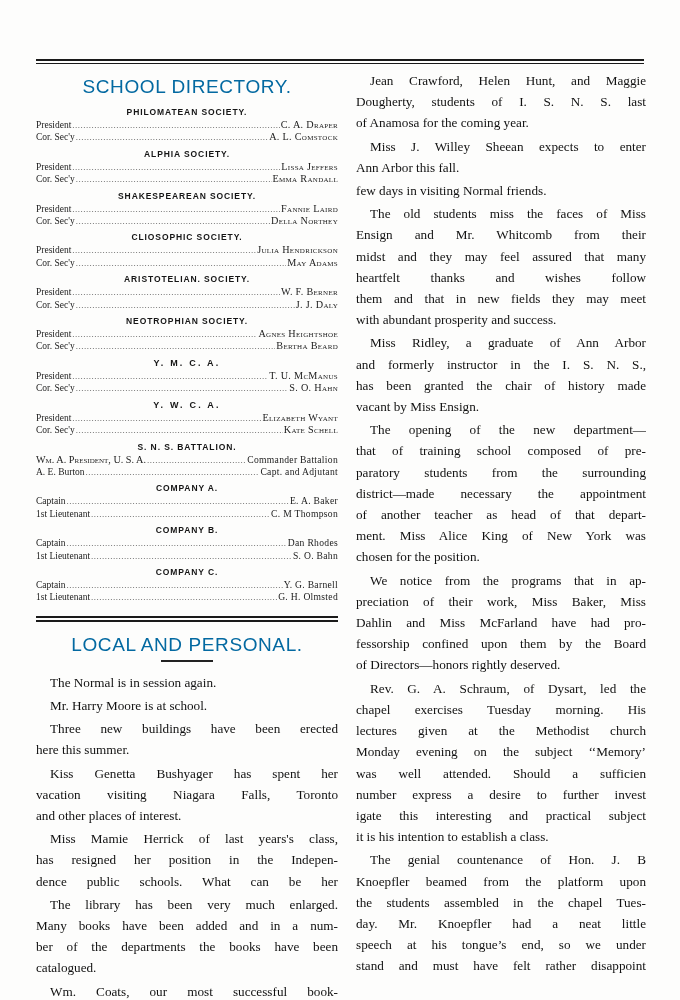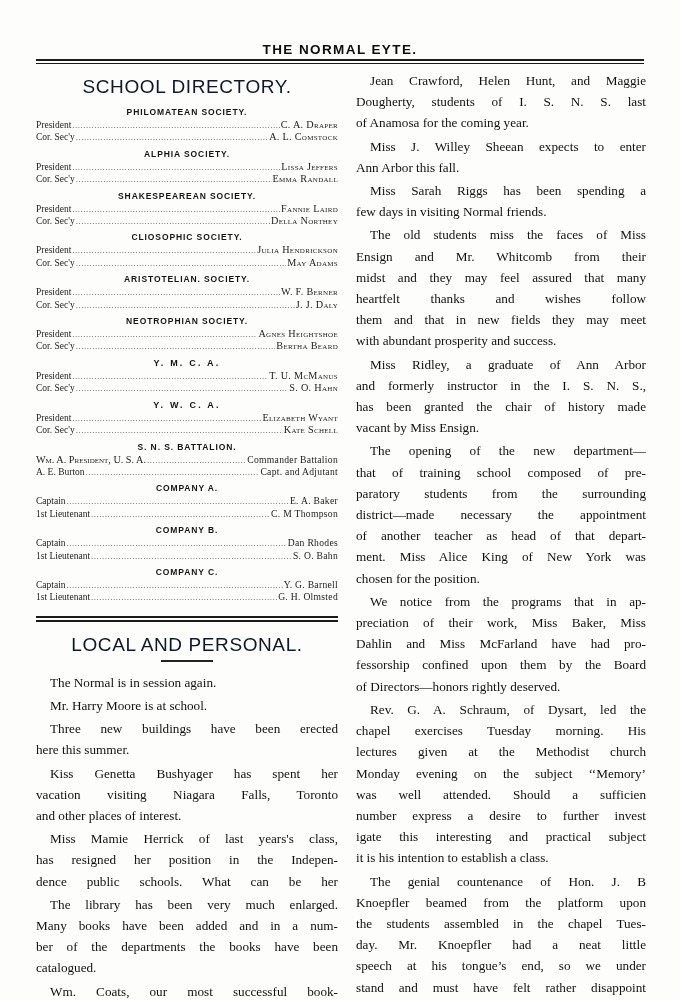--- a/index.html
+++ b/index.html
@@ -71,21 +71,21 @@
     overflow: hidden;
   }
 
   
   .section-title {
     text-align: center;
     font-family: "Liberation Sans", "DejaVu Sans", sans-serif;
     font-size: 19px;
     font-weight: 400;
     letter-spacing: 0.6px;
-    color: #0f172a;
+    color: #0369a1;
     margin: 6px 0 9px 0;
   }
   .section-title.local { margin: 12px 0 4px 0; }
 
   .short-rule {
     width: 52px;
     height: 2px;
     background: #222;
     margin: 0 auto 10px auto;
   }
@@ -191,21 +191,20 @@
   .col-left .pline.just {
     text-align: justify;
     text-align-last: justify;
   }
 </style>
 </head>
 <body>
 
 <div class="page">
 
-  <div class="running-head">THE NORMAL EYTE.</div>
   <div class="rule-double"></div>
 
   <div class="col col-left">
 
     <div class="section-title">SCHOOL DIRECTORY.</div>
 
     <div id="directory-body">
         <div class="society-name">Philomatean Society.</div>
         <div class="dir-row">
           <span class="dir-role">President</span>
@@ -383,21 +382,20 @@
         <p class="para" style="text-indent: 0px;">
           <span class="pline just" style="text-indent: 14px;">Jean Crawford, Helen Hunt, and Maggie</span>
           <span class="pline just">Dougherty,  students of I.  S.  N.  S. last</span>
           <span class="pline">of Anamosa for the coming year.</span>
         </p>
         <p class="para" style="text-indent: 0px;">
           <span class="pline just" style="text-indent: 14px;">Miss J. Willey Sheean expects to enter</span>
           <span class="pline">Ann Arbor this fall.</span>
         </p>
         <p class="para" style="text-indent: 0px;">
-          <span class="pline just" style="text-indent: 14px;">Miss Sarah Riggs has been spending a</span>
           <span class="pline">few days in visiting Normal friends.</span>
         </p>
         <p class="para" style="text-indent: 0px;">
           <span class="pline just" style="text-indent: 14px;">The old students miss the faces of Miss</span>
           <span class="pline just">Ensign and Mr. Whitcomb from their</span>
           <span class="pline just">midst and they may feel assured that many</span>
           <span class="pline just">heartfelt thanks and wishes follow</span>
           <span class="pline just">them and that in new fields they may meet</span>
           <span class="pline">with abundant prosperity and success.</span>
         </p>

